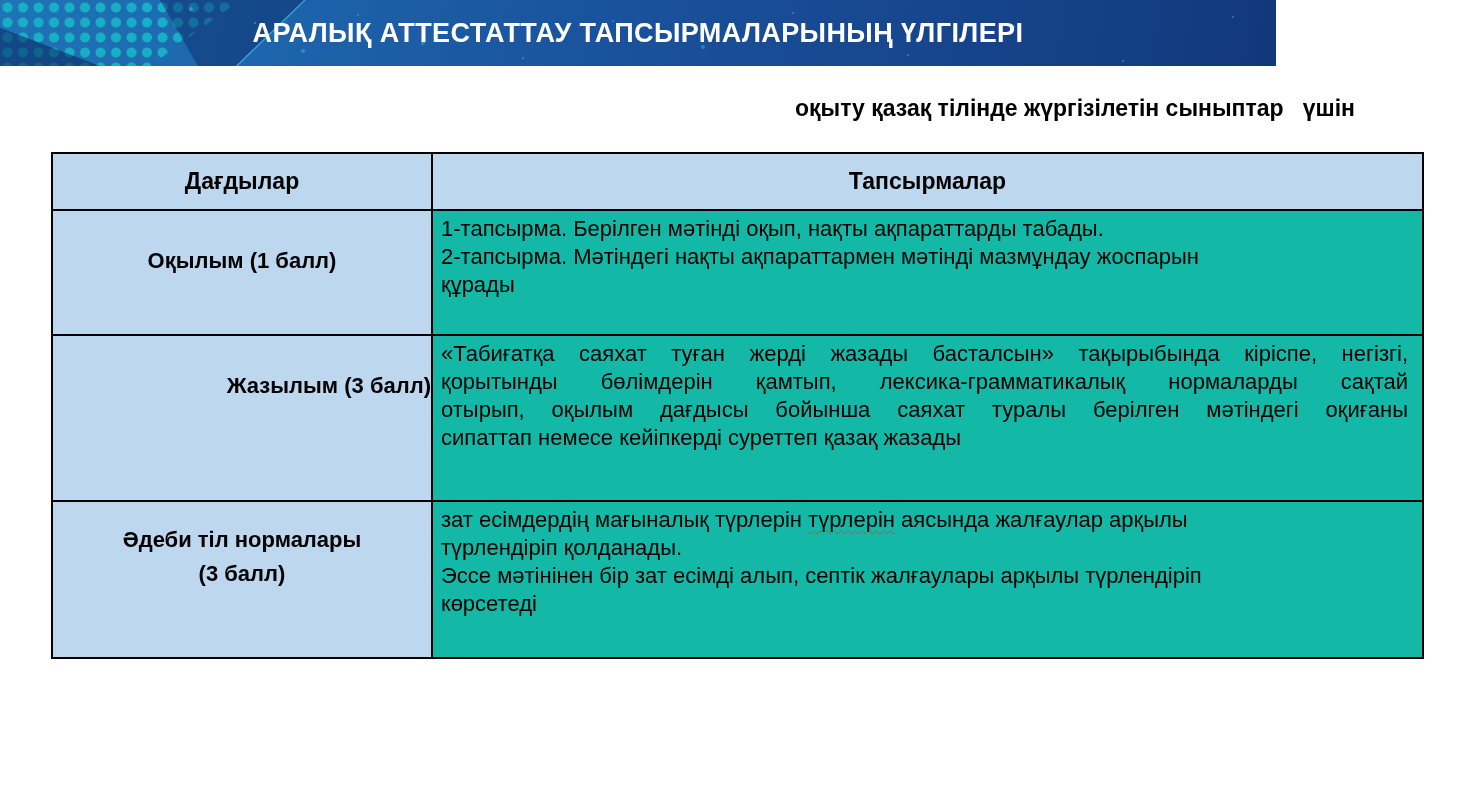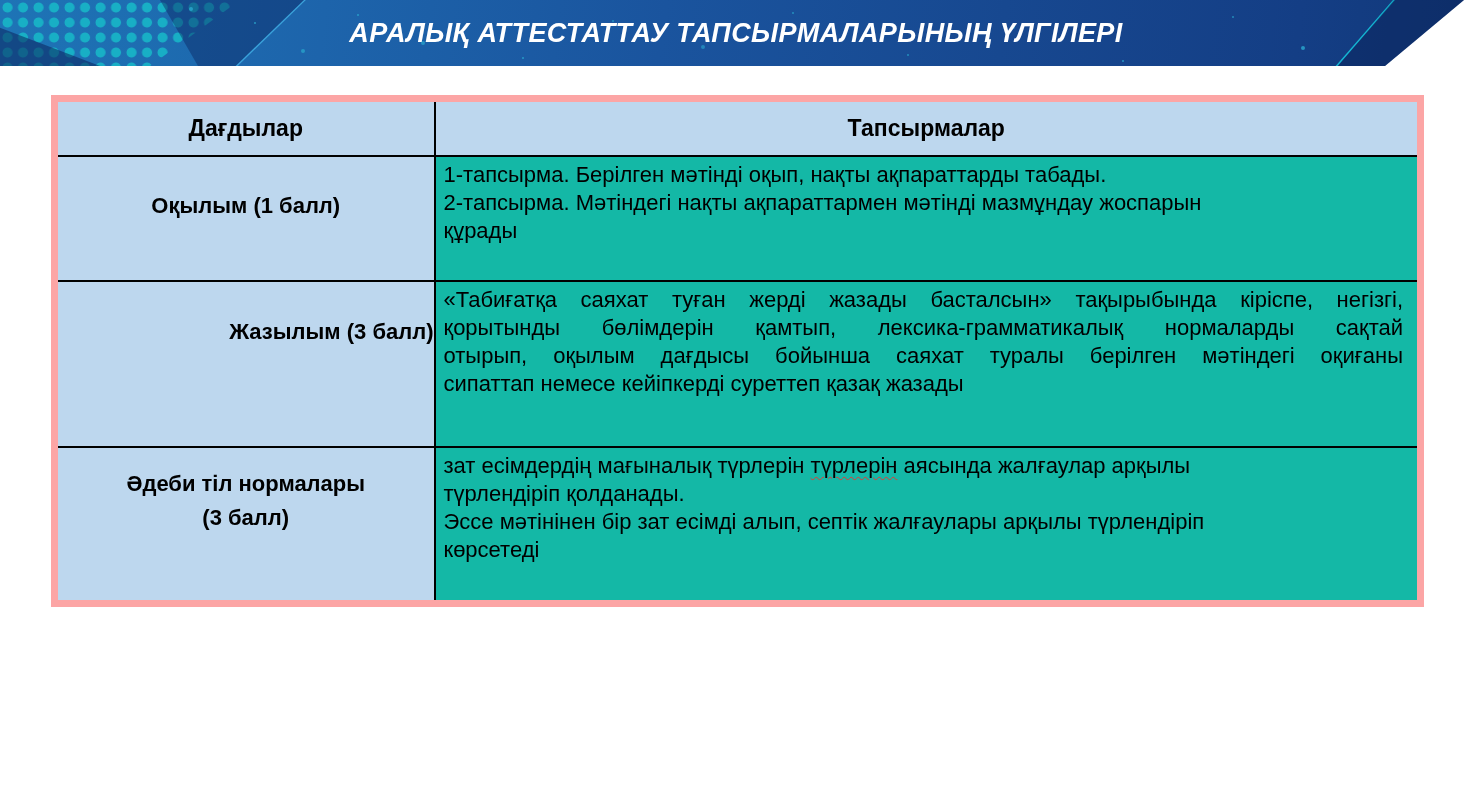--- a/index.html
+++ b/index.html
@@ -1,25 +1,24 @@
 <!DOCTYPE html>
 <html><head>
 <meta charset="utf-8">
 <style>
   * { margin:0; padding:0; box-sizing:border-box; }
   html,body { width:1472px; height:796px; background:#ffffff; overflow:hidden;
               font-family:"Liberation Sans", sans-serif; color:#000; }
 
   
   .banner{
-    position:relative; width:1472px; height:66px;
+    position:relative; width:1276px; height:66px;
     background:linear-gradient(97deg,#1e74b6 0%,#1d64ab 22%,#1a549e 45%,#174890 68%,#143e85 88%,#113879 100%);
     clip-path:polygon(0 0, 1464px 0, 1385px 100%, 0 100%);
     overflow:hidden;
-    font-style:italic;
   }
   .dots{
     position:absolute; left:0; top:0; width:300px; height:100%;
     background-image:radial-gradient(circle 5px at 7.5px 7.5px, #18b2c6 4.6px, rgba(24,178,198,0) 5.4px);
     background-size:15.5px 15px;
     clip-path:polygon(0 0, 240px 0, 150px 100%, 0 100%);
     opacity:.95;
   }
   .wedge-left{
     position:absolute; left:0; bottom:0; width:100px; height:100%;
@@ -64,21 +63,21 @@
   
   .subtitle{
     margin-top:27px; padding-right:117px; text-align:right;
     font-size:23px; font-weight:700; white-space:pre-wrap; line-height:30px;
   }
 
   
   table.skills-table{
     border-collapse:collapse; table-layout:fixed;
     width:1373px; margin:29px 4px 0 51px;
-    border:7px solid #fca5a5;
+    border:1px solid #fca5a5;
   }
   .skills-table col.c1{ width:380px; }
   .skills-table th, .skills-table td{ border:2px solid #000; }
   .skills-table thead tr{ height:57px; }
   .skills-table th{
     background:#BDD7EE; font-weight:700; font-size:23px; text-align:center; vertical-align:middle;
   }
   .skills-table td.skill{
     background:#BDD7EE; font-weight:700; font-size:22px; text-align:center;
     vertical-align:middle; white-space:pre-line; line-height:34px;
@@ -110,20 +109,21 @@
     <div class="dots"></div>
     <div class="wedge-left"></div>
     <div class="band-mid"></div>
     <div class="line-light"></div>
     <div class="line-teal"></div>
     <div class="wedge-right"></div>
     <div class="specks"></div>
     <h1 class="banner-title">АРАЛЫҚ АТТЕСТАТТАУ ТАПСЫРМАЛАРЫНЫҢ ҮЛГІЛЕРІ</h1>
   </header>
 
+  <div class="subtitle">оқыту қазақ тілінде жүргізілетін сыныптар   үшін</div>
 
   <table class="skills-table">
     <colgroup>
         <col class="c1">
         <col class="c2">
       </colgroup>
     <thead>
       <tr>
         <th>Дағдылар</th>
         <th>Тапсырмалар</th>

